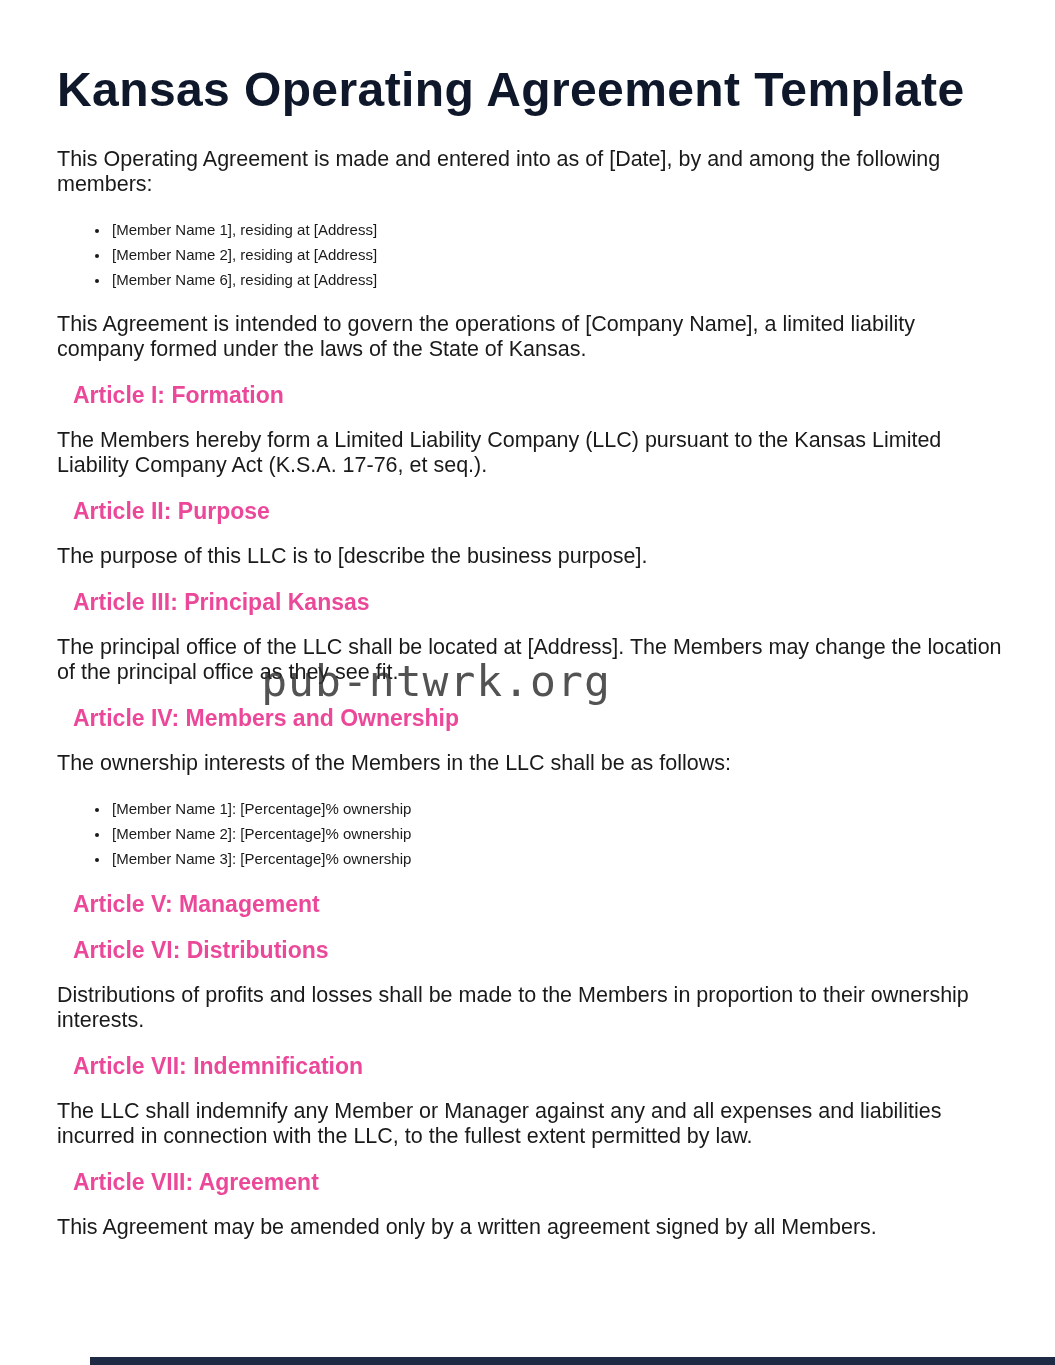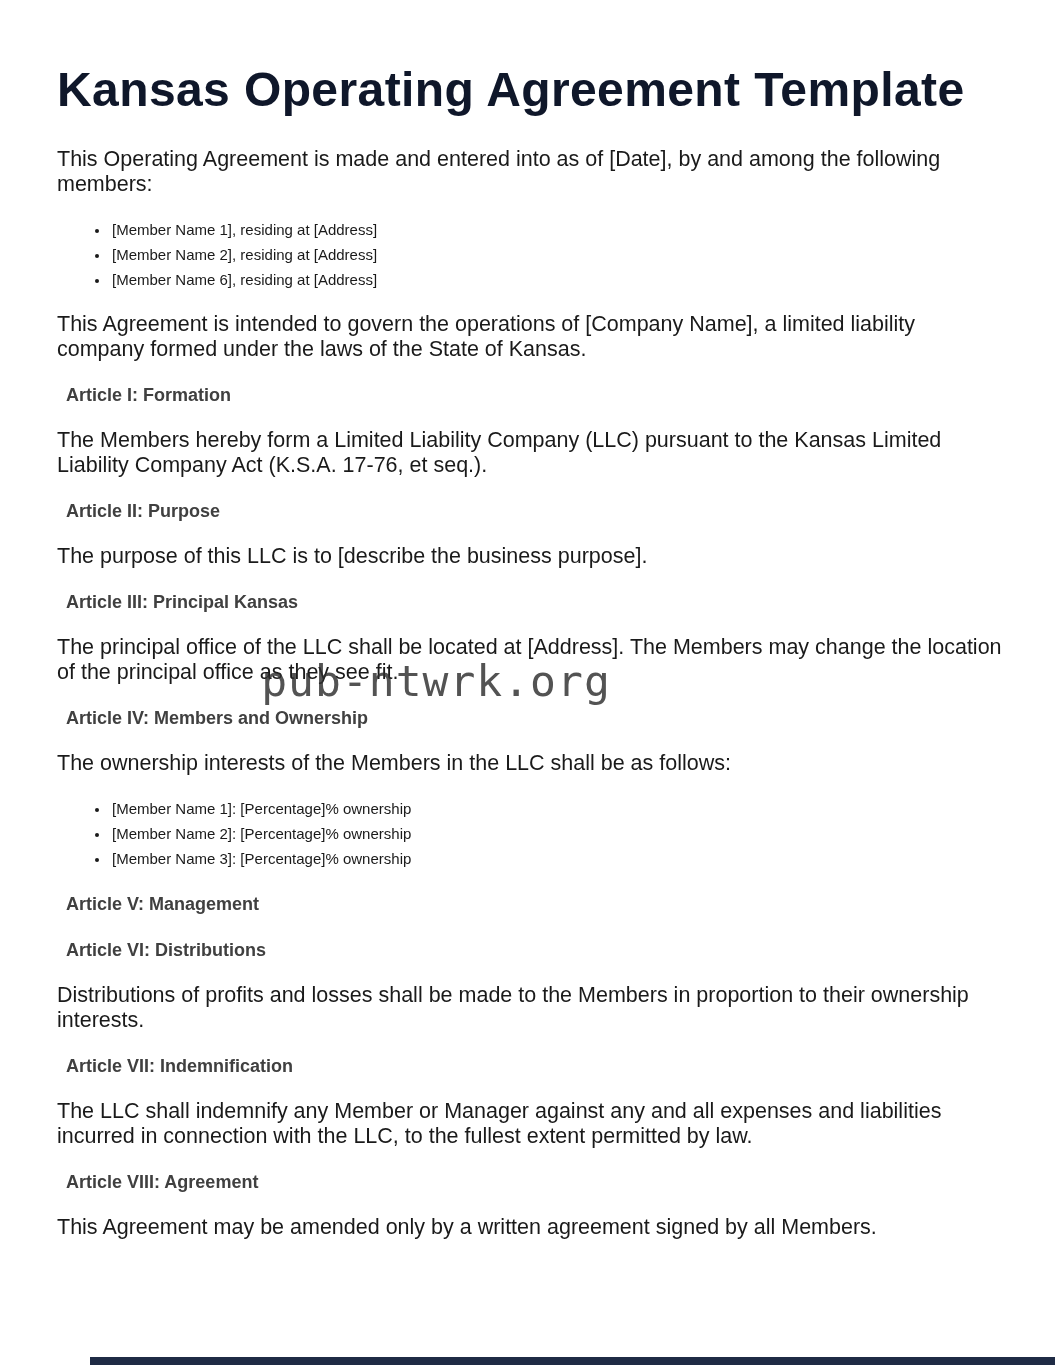--- a/index.html
+++ b/index.html
@@ -24,25 +24,25 @@
     letter-spacing: 0.4px;
     color: #0f172a;
     margin: 0 0 30px 0;
   }
   p {
     font-size: 21.5px;
     line-height: 25px;
     margin: 20px 0;
   }
   h2 {
-    font-size: 18px;
+    font-size: 23px;
     line-height: 26px;
     font-weight: bold;
-    color: #404040;
-    margin: 20px 9px;
+    color: #ec4899;
+    margin: 20px 16px;
   }
   ul {
     margin: 20px 0;
     padding-left: 53px;
     font-size: 15px;
     line-height: 25px;
   }
   li { padding-left: 2px; }
   li::marker { font-size: 0.85em; }
   .watermark {

